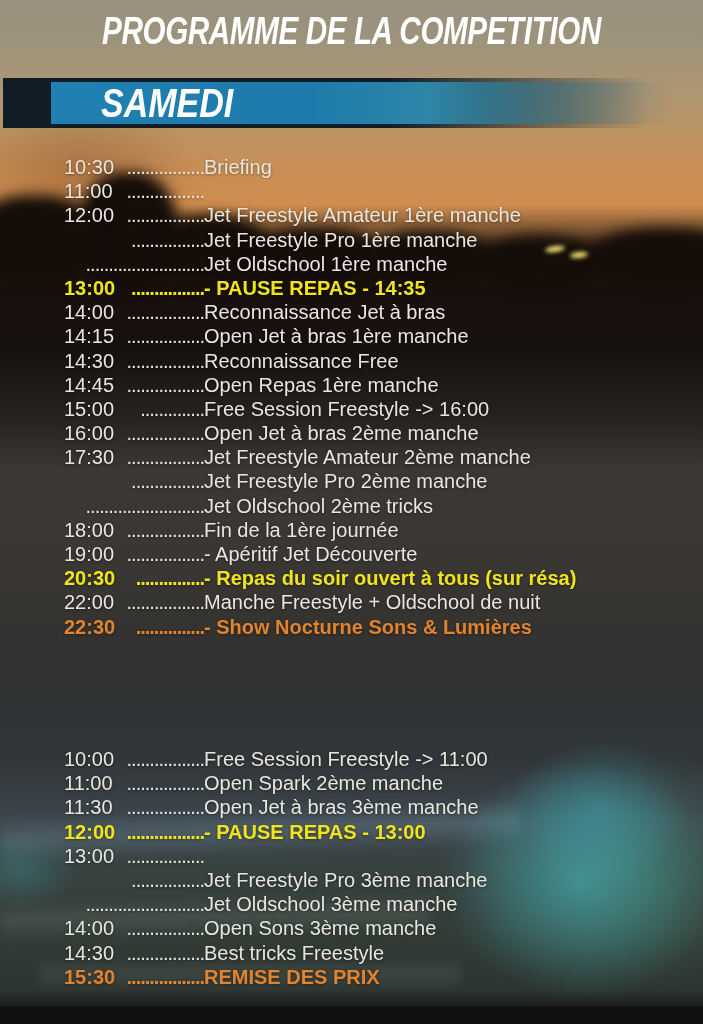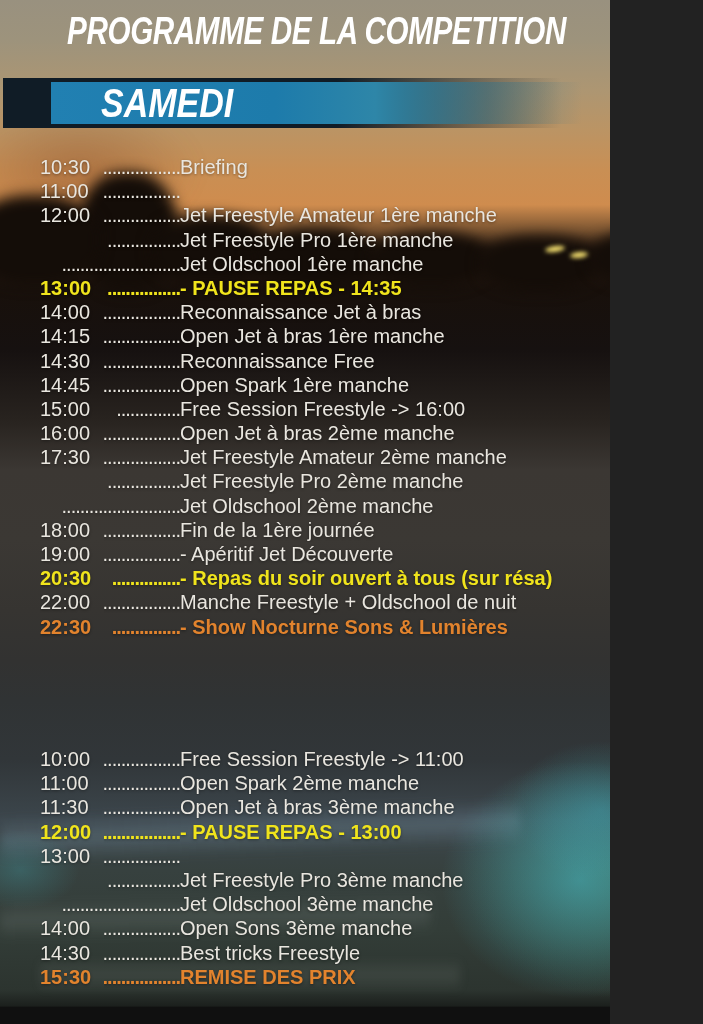--- a/index.html
+++ b/index.html
@@ -1,17 +1,17 @@
 <!DOCTYPE html>
 <html style="--yellow: #f0e41c; --orange: #e2832d;"><head>
 <meta charset="utf-8">
 <style>
   html,body{margin:0;padding:0;background:#222;}
   .page{
-    position:relative;width:610px;height:1024px;overflow:hidden;
+    position:relative;width:703px;height:1024px;overflow:hidden;
     font-family:"Liberation Sans","DejaVu Sans",sans-serif;
     background:linear-gradient(180deg,
       #99917f 0%, #9d937c 3.9%, #ad9672 8.8%, #bb9464 12.7%,
       #c98f54 16.6%, #cf8c4e 20%, #7a5431 22.5%, #2a1c12 24.4%,
       #18100b 28.3%, #161110 34.2%, #28231f 41%, #3b3733 45.9%,
       #3b3834 52.7%, #363431 59.6%, #323231 64.5%, #303334 68.4%,
       #313639 74.2%, #3c464c 80.1%, #37413f 85%, #333d38 90.8%,
       #2c342f 96.7%, #1c201d 98.2%, #111211 98.4%, #121212 100%);
   }
   
@@ -60,21 +60,21 @@
     background:linear-gradient(90deg,#2180b2 0%,#1d7bab 40%,#2e86a8 58%,rgba(40,115,145,.45) 78%,rgba(40,115,145,0) 95%);
     color:#fff;font-weight:700;font-style:italic;font-size:40px;
     padding-left:50px;white-space:nowrap;}
   .banner-inner span{display:inline-block;transform:scaleX(.85);transform-origin:left;}
   .banner-samedi{top:78px;padding-left:48px;}  .banner-samedi .banner-inner{line-height:42px;height:42px;}
   .banner-dimanche{top:669px;}.banner-dimanche .banner-inner{line-height:48px;height:48px;}
   .list{position:absolute;left:40px;right:4px;overflow:hidden;}
   .list-samedi{top:155px;}
   .list-dimanche{top:747px;}
   .row{display:flex;height:24.2px;line-height:24.2px;font-size:20px;
-    color:#e9e6df;white-space:nowrap;text-shadow:0 1px 3px rgba(0,0,0,.4);}
+    color:#e9e6df;white-space:nowrap;text-shadow:0 1px 3px rgba(0,0,0,.4);margin-left:24px;}
   .row .time{flex:0 0 64px;}
   .row .dots{flex:0 0 76px;overflow:hidden;direction:rtl;letter-spacing:-1px;}
   .row.cont .dots{flex:0 0 140px;}
   .row .label{flex:1;overflow:hidden;}
   .row.yellow{color:var(--yellow,#f0e41c);font-weight:700;}
   .row.orange{color:var(--orange,#e2832d);font-weight:700;}
 </style>
 </head>
 <body>
 
@@ -148,21 +148,21 @@
           <span class="label">Open Jet à bras 1ère manche</span>
         </div>
         <div class="row">
           <span class="time">14:30</span>
           <span class="dots">...................</span>
           <span class="label">Reconnaissance Free</span>
         </div>
         <div class="row">
           <span class="time">14:45</span>
           <span class="dots">...................</span>
-          <span class="label">Open Spark 1ère manche</span>
+          <span class="label">Open Repas 1ère manche</span>
         </div>
         <div class="row">
           <span class="time">15:00</span>
           <span class="dots">..............</span>
           <span class="label">Free Session Freestyle -&gt; 16:00</span>
         </div>
         <div class="row">
           <span class="time">16:00</span>
           <span class="dots">...................</span>
           <span class="label">Open Jet à bras 2ème manche</span>
@@ -171,21 +171,21 @@
           <span class="time">17:30</span>
           <span class="dots">...................</span>
           <span class="label">Jet Freestyle Amateur 2ème manche</span>
         </div>
         <div class="row cont">
           <span class="dots">................</span>
           <span class="label">Jet Freestyle Pro 2ème manche</span>
         </div>
         <div class="row cont">
           <span class="dots">..........................</span>
-          <span class="label">Jet Oldschool 2ème manche</span>
+          <span class="label">Jet Oldschool 2ème tricks</span>
         </div>
         <div class="row">
           <span class="time">18:00</span>
           <span class="dots">...................</span>
           <span class="label">Fin de la 1ère journée</span>
         </div>
         <div class="row">
           <span class="time">19:00</span>
           <span class="dots">....................</span>
           <span class="label">- Apéritif Jet Découverte</span>

